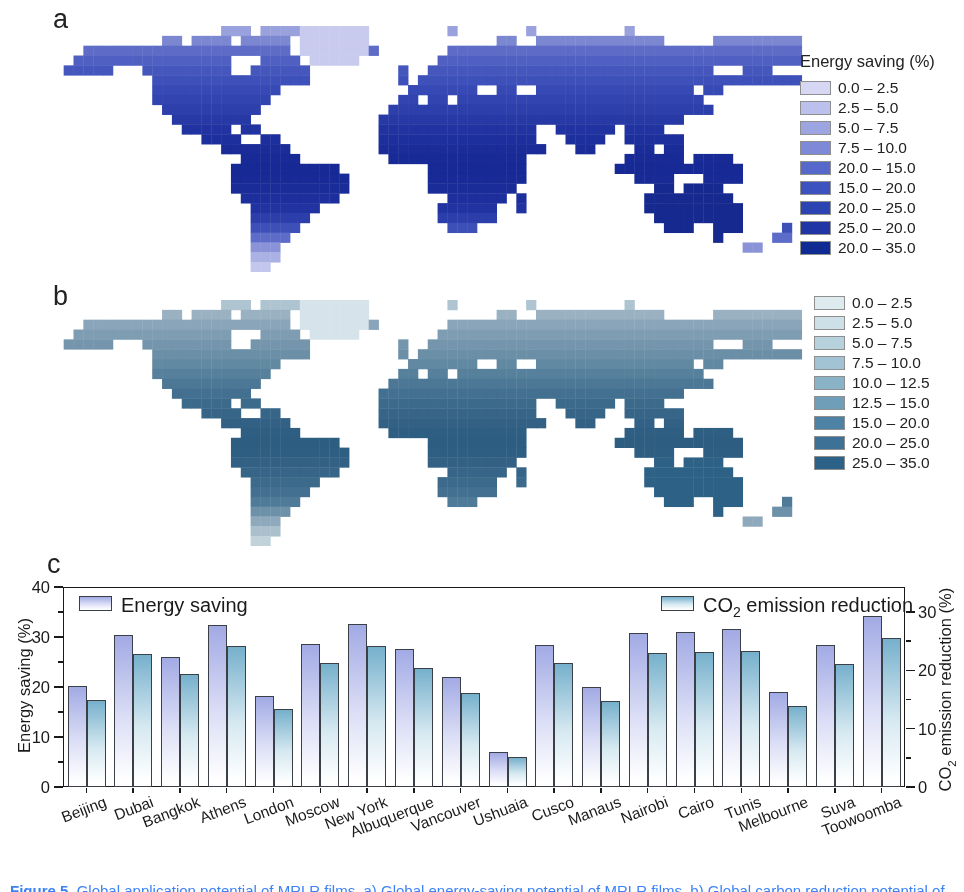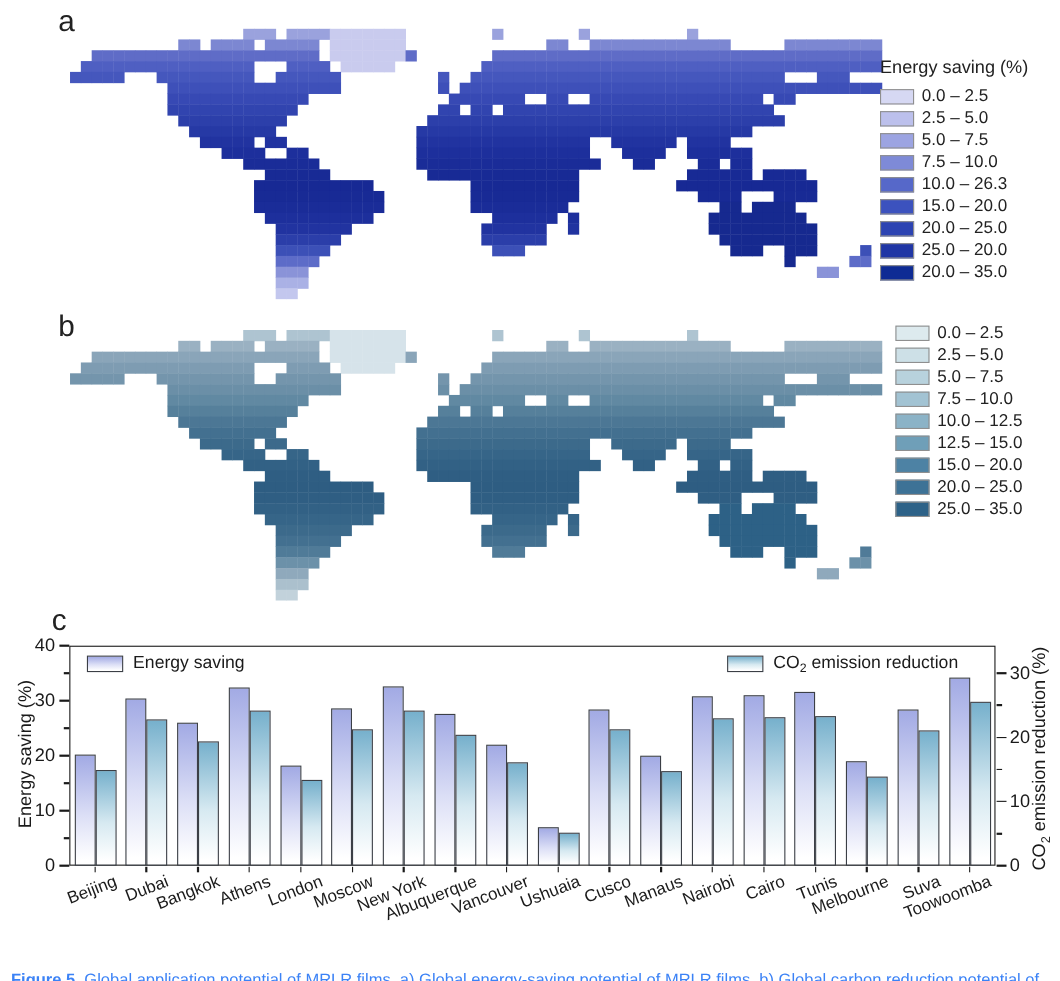--- a/index.html
+++ b/index.html
@@ -17,21 +17,21 @@
   
   .plot-box{position:absolute;border:1.5px solid #1a1a1a;box-sizing:border-box;background:#fff;}
   .bar{position:absolute;border:1.2px solid #3b3f46;box-sizing:border-box;}
   .ytick{position:absolute;background:#1a1a1a;height:1.5px;}
   .xtick{position:absolute;background:#1a1a1a;width:1.5px;}
   .ylab{position:absolute;font-size:16.5px;width:34px;text-align:right;height:18px;line-height:18px;}
   .ylab-r{position:absolute;font-size:16.5px;width:40px;text-align:left;height:18px;line-height:18px;}
   .citylab{position:absolute;font-size:15.5px;white-space:nowrap;transform:rotate(-21deg);transform-origin:top right;text-align:right;}
   .axis-title{position:absolute;font-size:16.5px;text-align:center;transform:rotate(-90deg);white-space:nowrap;}
   .c-leg-swatch{position:absolute;width:33px;height:15px;border:1.2px solid #3b3f46;box-sizing:border-box;}
-  .c-leg-label{position:absolute;font-size:16px;white-space:nowrap;}
+  .c-leg-label{position:absolute;font-size:20px;white-space:nowrap;}
   sub{font-size:70%;}
   .caption{position:absolute;left:10px;top:880px;width:946px;font-size:15px;line-height:21px;color:#3b82f6;}
   .caption b{font-weight:bold;}
 </style>
 </head>
 <body>
 
 <div class="fig">
 
   <div class="panel-label" style="left:53px;top:4px;">a</div>
@@ -828,21 +828,21 @@
         <div class="leg-row">
           <div class="leg-swatch" style="background: rgb(156, 164, 226);"></div>
           <div class="leg-label">5.0 – 7.5</div>
         </div>
         <div class="leg-row">
           <div class="leg-swatch" style="background: rgb(126, 138, 215);"></div>
           <div class="leg-label">7.5 – 10.0</div>
         </div>
         <div class="leg-row">
           <div class="leg-swatch" style="background: rgb(86, 104, 201);"></div>
-          <div class="leg-label">10.0 – 26.3</div>
+          <div class="leg-label">20.0 – 15.0</div>
         </div>
         <div class="leg-row">
           <div class="leg-swatch" style="background: rgb(60, 82, 190);"></div>
           <div class="leg-label">15.0 – 20.0</div>
         </div>
         <div class="leg-row">
           <div class="leg-swatch" style="background: rgb(44, 67, 178);"></div>
           <div class="leg-label">20.0 – 25.0</div>
         </div>
         <div class="leg-row">

